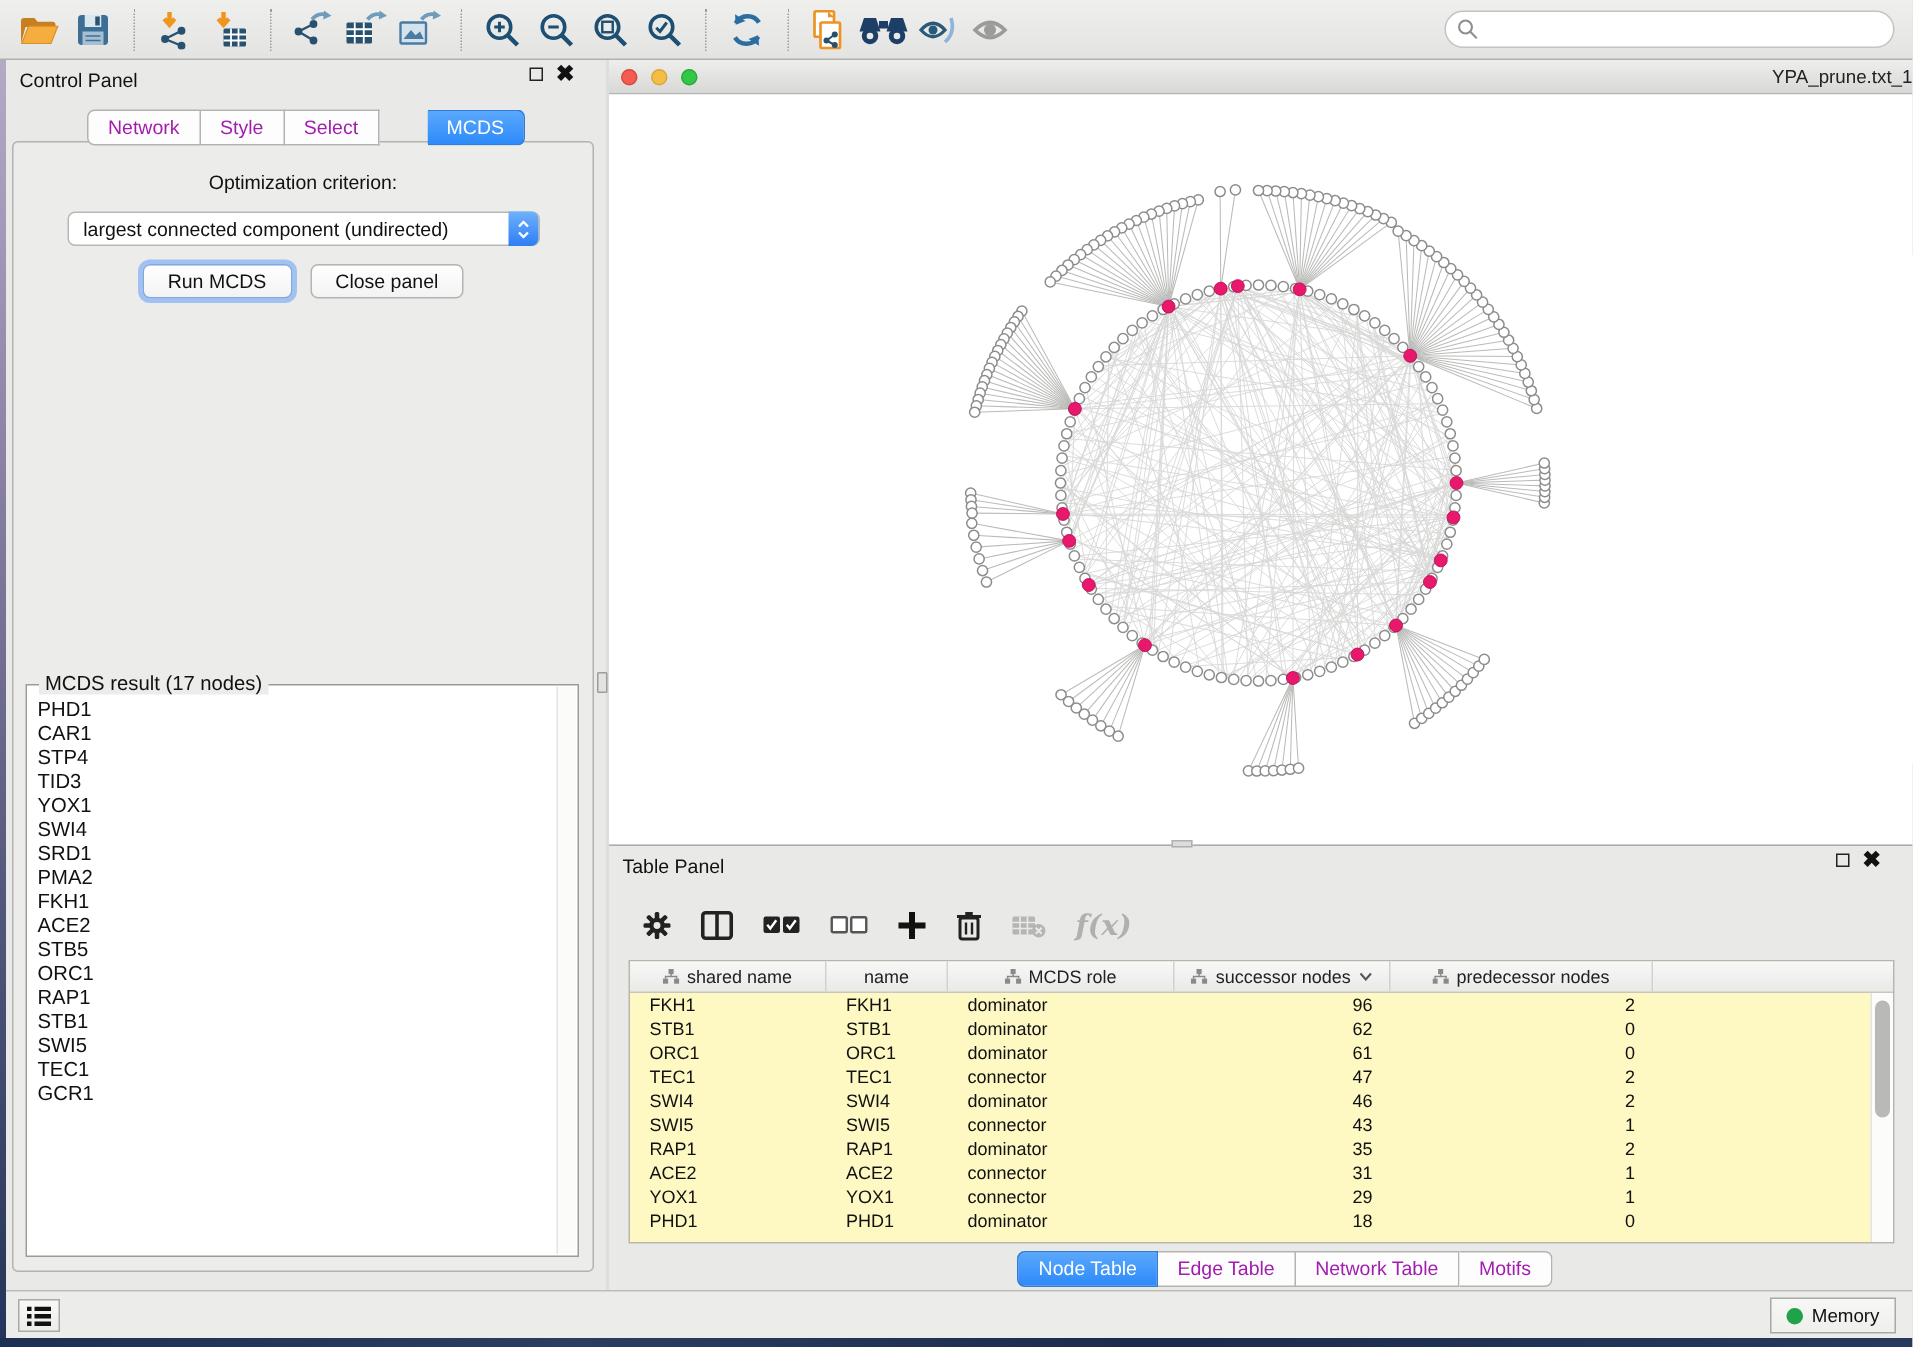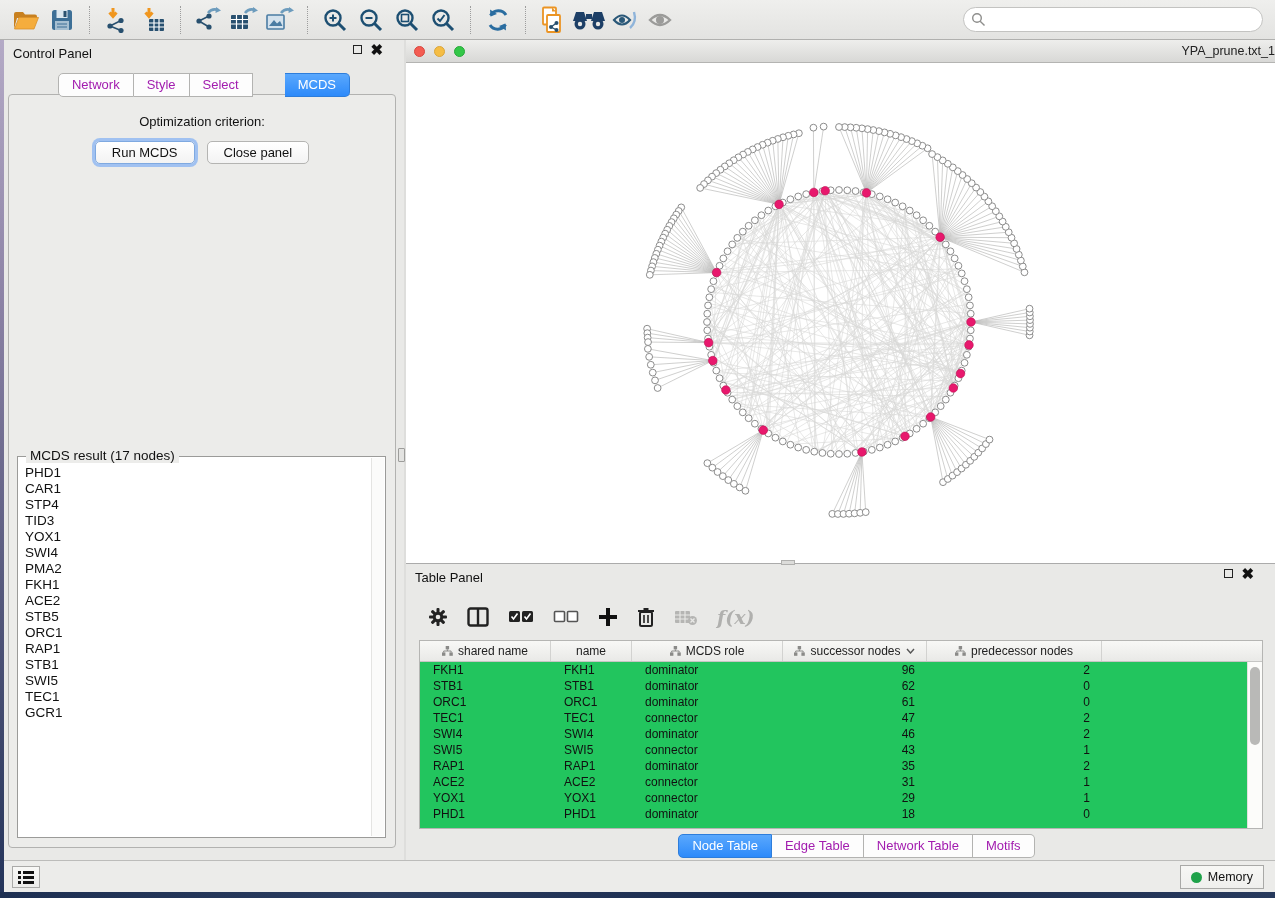--- a/index.html
+++ b/index.html
@@ -82,21 +82,21 @@
   .net-canvas { position:absolute; left:0; top:23px; width:869px; height:500px; background:#fff; }
 
   
   .table-panel { position:absolute; left:406px; top:563px; width:869px; height:297px;
     background:#e9e9e7; border-top:1px solid #ababab; }
   .h-divider-handle { position:absolute; left:375px; top:-4px; width:14px; height:5px;
     background:#dcdcda; border:1px solid #b0b0ae; }
   .tp-toolbar { position:absolute; left:22px; top:36px; height:34px; display:flex; align-items:center; gap:19px; }
   .fx-label { font-family:"DejaVu Serif", serif; font-style:italic; font-size:19px; color:#b0b0ae;font-weight:bold; }
   .data-table { position:absolute; left:13px; top:76px; width:844px; height:189px;
-    background:#22c55e; border:1px solid #b5b5b3; }
+    background:#fef9c3; border:1px solid #b5b5b3; }
   .thead { display:flex; height:21px; background:linear-gradient(#f8f8f6,#e9e9e7);
     border-bottom:1px solid #c6c6c4; }
   .th { display:flex; align-items:center; justify-content:center; gap:5px;
     border-right:1px solid #d2d2d0; font-size:12px; color:#222; overflow:hidden; }
   .tbody { position:absolute; left:0; top:21px; right:15px; bottom:0; overflow:hidden; }
   .tr { display:flex; height:16px; align-items:center; }
   .td { font-size:12px; color:#111; white-space:nowrap; overflow:hidden; }
   .td.left { text-align:left; padding-left:13px; }
   .td.right { text-align:right; padding-right:12px; }
   .tscroll { position:absolute; right:0; top:21px; width:15px; bottom:0;
@@ -279,33 +279,47 @@
   <div class="ctrl-tabs">
     <span class="tabset" id="ctrl-tabset">
         <span class="tab">Network</span>
         <span class="tab">Style</span>
         <span class="tab">Select</span>
         <span class="tab active">MCDS</span>
       </span>
   </div>
   <div class="tab-body">
     <div class="opt-label">Optimization criterion:</div>
+    <div class="select-row">
+      <div class="mac-select">
+        <span>largest connected component (undirected)</span>
+        <span class="select-stepper">
+          <svg width="8" height="5" viewBox="0 0 8 5">
+              <path d="M1 4 L4 1 L7 4" stroke="#fff" stroke-width="1.6" fill="none"></path>
+            </svg>
+          <svg width="8" height="5" viewBox="0 0 8 5">
+              <path d="M1 1 L4 4 L7 1" stroke="#fff" stroke-width="1.6" fill="none"></path>
+            </svg>
+        </span>
+      </div>
+    </div>
     <div class="btn-row">
       <button class="mac-btn focused">Run MCDS</button>
       <button class="mac-btn">Close panel</button>
     </div>
     <div class="result-box">
       <span class="result-legend">MCDS result (17 nodes)</span>
       <div class="result-list" id="result-list">
           <div class="result-item">PHD1</div>
           <div class="result-item">CAR1</div>
           <div class="result-item">STP4</div>
           <div class="result-item">TID3</div>
           <div class="result-item">YOX1</div>
           <div class="result-item">SWI4</div>
+          <div class="result-item">SRD1</div>
           <div class="result-item">PMA2</div>
           <div class="result-item">FKH1</div>
           <div class="result-item">ACE2</div>
           <div class="result-item">STB5</div>
           <div class="result-item">ORC1</div>
           <div class="result-item">RAP1</div>
           <div class="result-item">STB1</div>
           <div class="result-item">SWI5</div>
           <div class="result-item">TEC1</div>
           <div class="result-item">GCR1</div>

